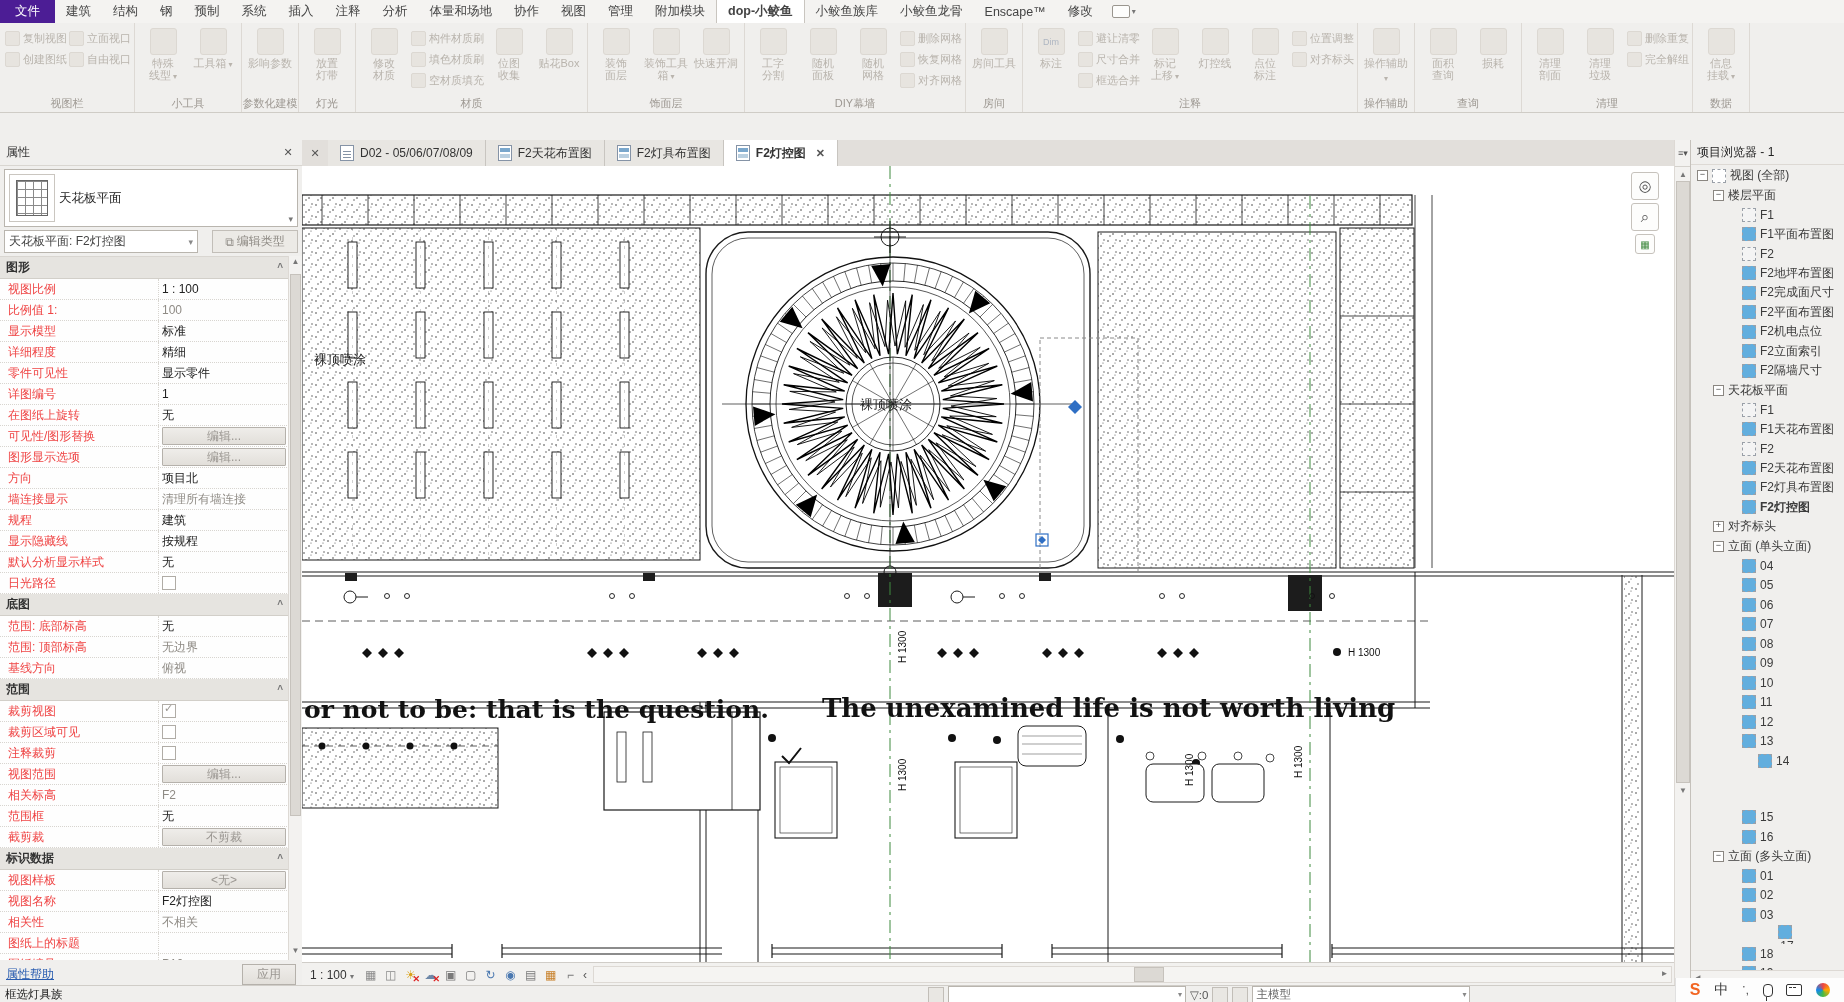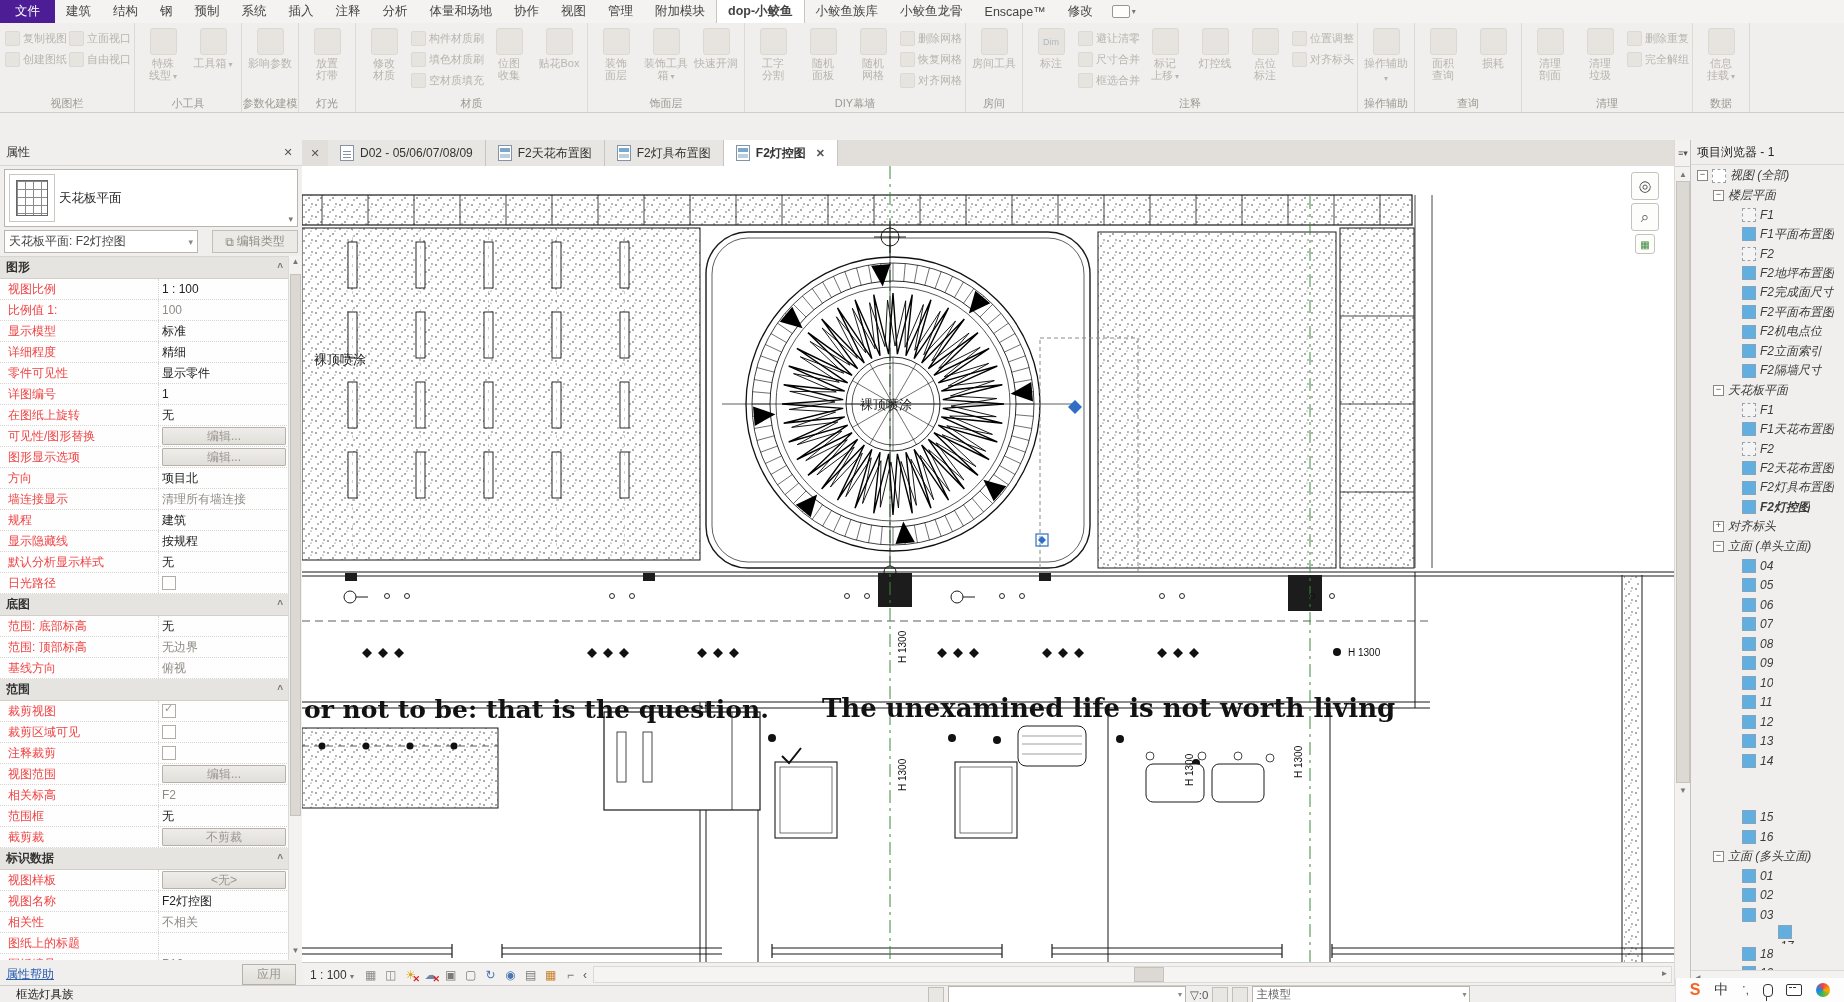--- a/index.html
+++ b/index.html
@@ -89,38 +89,38 @@
   .browser{position:absolute;left:1690px;top:140px;width:154px;height:862px;background:#f0efed;border-left:1px solid #c5c1bb;overflow:hidden;}
   .brs-title{height:24px;display:flex;align-items:center;padding:0 6px;color:#222;border-bottom:1px solid #ddd9d4;white-space:nowrap;}
   .tree{position:absolute;top:26px;left:0;right:0;bottom:30px;overflow:hidden;}
   .tree-row{height:19.5px;display:flex;align-items:center;white-space:nowrap;overflow:hidden;}
   .exp{width:9px;height:9px;border:1px solid #8a8681;background:#fff;font-size:9px;line-height:7px;text-align:center;color:#444;margin-right:4px;flex:none;}
   .exp-sp{width:13px;flex:none;}
   .vicon{width:12px;height:12px;border:1px dashed #9aa0a8;margin-right:4px;flex:none;background:#fff;}
   .vicon.blue{background:#62aede;}
   .vicon.white{background:#f4f4f4;}
   .vicon.root{background:#fff;border-style:dashed;}
-  .tree-row .tl{overflow:hidden;text-overflow:clip;font-style:italic;}
+  .tree-row .tl{overflow:hidden;text-overflow:clip;}
   .tree-row.bold .tl{font-weight:bold;}
   .brs-hscroll{position:absolute;left:0;right:0;bottom:18px;height:13px;background:#f3f2f0;border-top:1px solid #ddd9d4;display:flex;align-items:center;}
   .brs-hscroll .sarr{width:14px;text-align:center;color:#777;font-size:8px;}
   
   .viewbar{position:absolute;left:302px;top:962px;width:1372px;height:23px;background:#f2f1ef;border-top:1px solid #d0cdc8;display:flex;align-items:center;}
   .vb-scale{padding:0 8px;color:#333;white-space:nowrap;}
   .vb-icons{display:flex;align-items:center;gap:3px;}
   .vb-ic{width:17px;height:17px;display:flex;align-items:center;justify-content:center;font-size:12px;position:relative;}
   .vb-ic .redx{position:absolute;right:-1px;bottom:-1px;color:#d22;font-size:9px;font-weight:bold;}
   .vb-less{margin:0 4px;color:#555;}
   .hscroll{flex:1;height:15px;margin:0 2px;background:#f5f4f2;border:1px solid #ddd9d4;position:relative;}
   .hscroll .thumb{position:absolute;top:0;bottom:0;left:540px;width:28px;background:#dcd9d4;border:1px solid #c6c2bc;}
   .hscroll .rarr{position:absolute;right:0;top:0;bottom:0;width:13px;text-align:center;font-size:8px;color:#777;line-height:13px;}
   
   .statusbar{position:absolute;left:0;top:985px;right:0;height:17px;background:#f0efed;border-top:1px solid #d0cdc8;
        display:flex;align-items:center;font-size:11.5px;}
-  .sb-prompt{padding-left:16px;color:#222;white-space:nowrap;}
+  .sb-prompt{padding-left:5px;color:#222;white-space:nowrap;}
   .sb-mid{position:absolute;left:928px;display:flex;align-items:center;gap:4px;}
   .sb-ic{width:14px;height:14px;border:1px solid #c2beb8;background:#e9e7e3;}
   .sb-sel{width:230px;height:15px;background:#fff;border:1px solid #b9b5ae;display:flex;align-items:center;padding:0 3px;color:#666;}
   .sb-sel .dd{margin-left:auto;font-size:8px;color:#888;}
   .sb-sel.opt{width:210px;}
   .sb-filter{color:#555;}
   
   .taskbar{position:absolute;right:0;bottom:0;width:168px;height:24px;background:#fdfdfd;border-left:1px solid #e0e0e0;
        display:flex;align-items:center;justify-content:space-evenly;font-size:14px;}
   .tb-s{color:#f26522;font-weight:bold;font-size:16px;}
@@ -1157,21 +1157,21 @@
       <div class="tree-row" style="padding-left: 38px;">
         <span class="exp-sp"></span>
         <span class="vicon blue"></span>
         <span class="tl">12</span>
       </div>
       <div class="tree-row" style="padding-left: 38px;">
         <span class="exp-sp"></span>
         <span class="vicon blue"></span>
         <span class="tl">13</span>
       </div>
-      <div class="tree-row" style="padding-left: 38px;">
+      <div class="tree-row" style="padding-left: 38px; margin-left: 16px;">
         <span class="exp-sp"></span>
         <span class="vicon blue"></span>
         <span class="tl">14</span>
       </div>
       <div class="tree-row" style="padding-left: 38px; margin-top: 37px;">
         <span class="exp-sp"></span>
         <span class="vicon blue"></span>
         <span class="tl">15</span>
       </div>
       <div class="tree-row" style="padding-left: 38px;">

